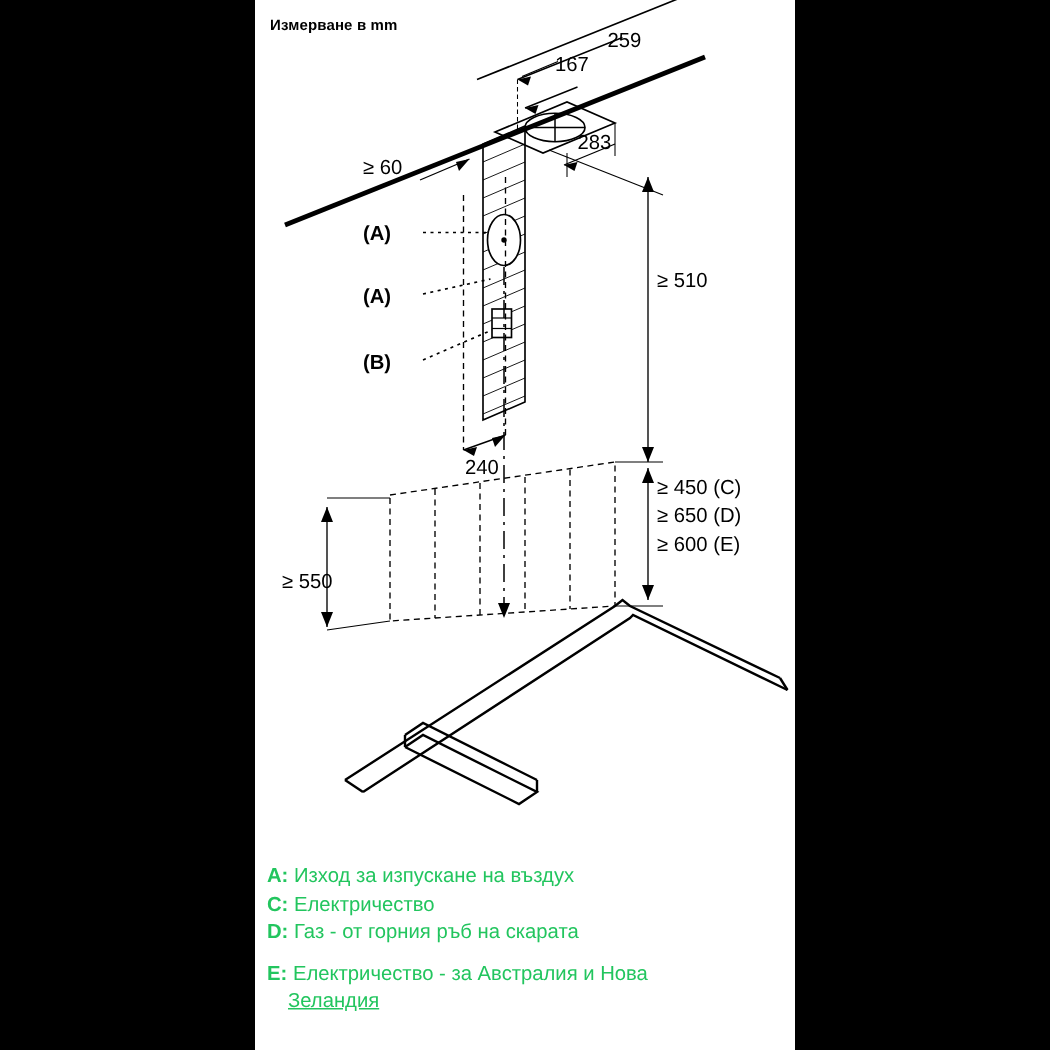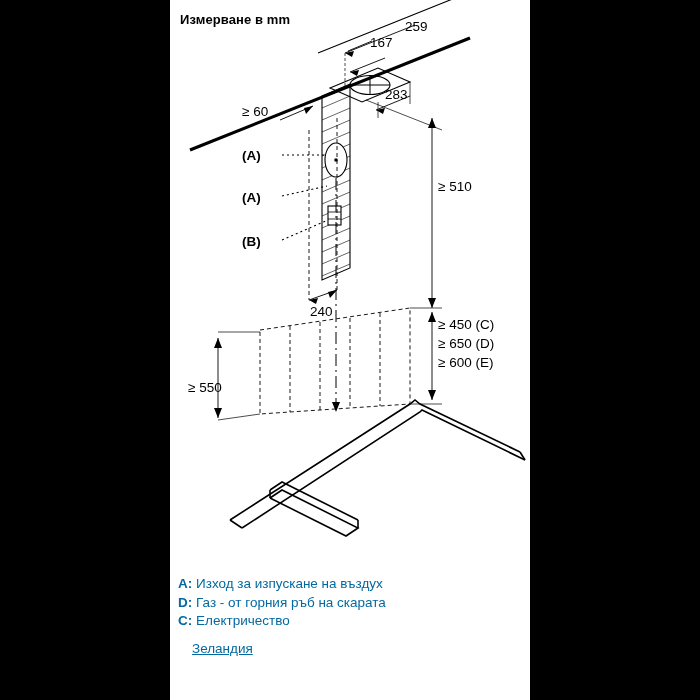--- a/index.html
+++ b/index.html
@@ -26,38 +26,38 @@
     left: 170px;
     top: 0;
     width: 360px;
     height: 700px;
     background: #ffffff;
   }
   .title {
     position: absolute;
     left: 180px;
     top: 12px;
-    font-size: 13px;
+    font-size: 10px;
     font-weight: bold;
     color: #000;
     letter-spacing: 0.1px;
   }
   svg.diagram {
     position: absolute;
     left: 170px;
     top: 0;
     width: 360px;
     height: 700px;
   }
   .legend {
     position: absolute;
     left: 178px;
     top: 575px;
     width: 345px;
-    color: #0369a1;
+    color: #22c55e;
     font-size: 13.5px;
     line-height: 18.5px;
   }
   .legend .row {
     white-space: nowrap;
   }
   .legend .key {
     font-weight: bold;
   }
   .legend .gap {
@@ -231,26 +231,30 @@
       <text x="72" y="246" font-weight="bold">(B)</text>
     </g>
   </svg>
 
   <div class="legend">
     <div class="row">
       <span class="key">A:</span>
       <span>Изход за изпускане на въздух</span>
     </div>
     <div class="row">
+      <span class="key">C:</span>
+      <span>Електричество</span>
+    </div>
+    <div class="row">
       <span class="key">D:</span>
       <span>Газ - от горния ръб на скарата</span>
     </div>
-    <div class="row">
-      <span class="key">C:</span>
-      <span>Електричество</span>
-    </div>
     <div class="gap"></div>
+    <div class="row">
+      <span class="key">E:</span>
+      <span>Електричество - за Австралия и Нова</span>
+    </div>
     <div class="row indent">
       <span>Зеландия</span>
     </div>
   </div>
 
 </div>
 
 </body></html>

